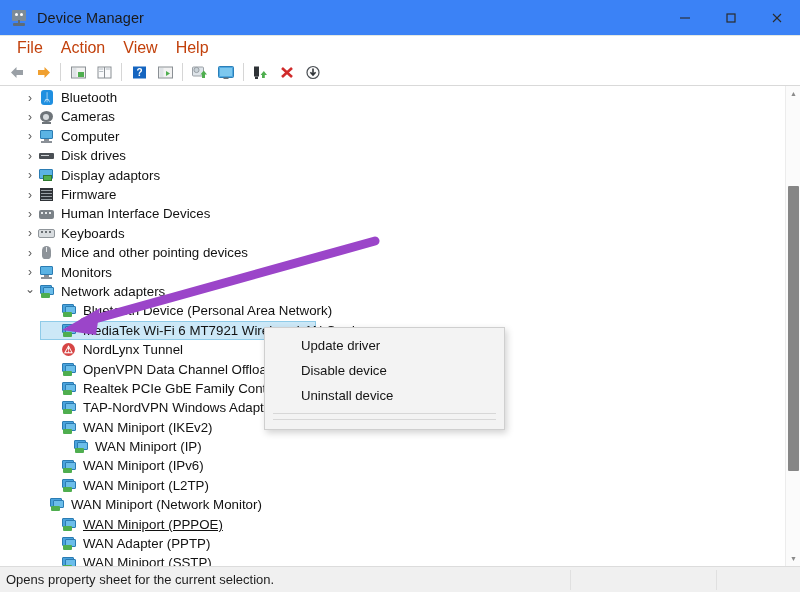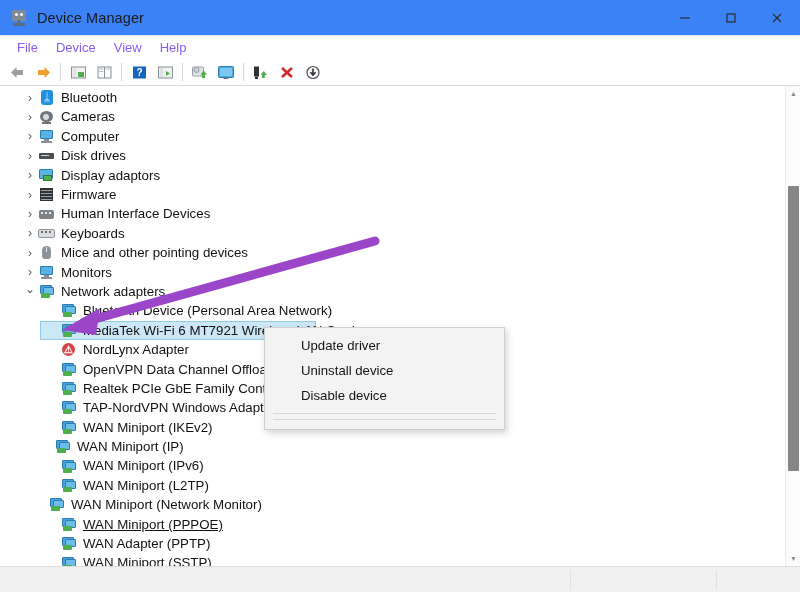--- a/index.html
+++ b/index.html
@@ -54,21 +54,21 @@
   }
   #win-controls { position: absolute; right: 0; top: 0; display: flex; }
 
   
   #menubar {
     position: absolute; left: 0; top: 36px; width: 800px; height: 23px;
     background: #ffffff; display: flex; align-items: center;
     padding-left: 8px;
   }
   .menu-item {
-    font-size: 13px; color: #8b5cf6; padding: 2px 9px; border-radius: 3px;
+    font-size: 16px; color: #c2410c; padding: 2px 9px; border-radius: 3px;
   }
 
   
   #toolbar {
     position: absolute; left: 0; top: 59px; width: 800px; height: 27px;
     background: #ffffff; display: flex; align-items: center;
     border-bottom: 1px solid #d9d9d9;
     padding-left: 4px;
   }
   .tb-btn {
@@ -236,21 +236,21 @@
         <svg width="12" height="12" viewBox="0 0 12 12">
             <line x1="2" y1="2" x2="10" y2="10" stroke="#2b2b2b" stroke-width="1.1"></line>
             <line x1="10" y1="2" x2="2" y2="10" stroke="#2b2b2b" stroke-width="1.1"></line>
           </svg>
       </div>
     </div>
   </div>
 
   <div id="menubar">
     <div class="menu-item">File</div>
-    <div class="menu-item">Device</div>
+    <div class="menu-item">Action</div>
     <div class="menu-item">View</div>
     <div class="menu-item">Help</div>
   </div>
 
   <div id="toolbar">
     <div class="tb-btn">
       <svg width="17" height="15" viewBox="0 0 17 15">
           <path d="M7.5 2 L2 7.5 L7.5 13 L7.5 10 L14 10 L14 5 L7.5 5 Z" fill="#9aa0a6"></path>
         </svg>
     </div>
@@ -448,21 +448,21 @@
             <div class="plug"></div>
           </div>
           <div class="lbl">MediaTek Wi-Fi 6 MT7921 Wireless LAN Card</div>
         </div>
         <div class="row" style="padding-left: 44px;">
           <div class="chev"></div>
           <div class="ico warn">
             <div class="circle"></div>
             <div class="glyph">⚠</div>
           </div>
-          <div class="lbl">NordLynx Adapter</div>
+          <div class="lbl">NordLynx Tunnel</div>
         </div>
         <div class="row" style="padding-left: 44px;">
           <div class="chev"></div>
           <div class="ico nic">
             <div class="scr"></div>
             <div class="scr2"></div>
             <div class="plug"></div>
           </div>
           <div class="lbl">OpenVPN Data Channel Offload</div>
         </div>
@@ -486,21 +486,21 @@
         </div>
         <div class="row" style="padding-left: 44px;">
           <div class="chev"></div>
           <div class="ico nic">
             <div class="scr"></div>
             <div class="scr2"></div>
             <div class="plug"></div>
           </div>
           <div class="lbl">WAN Miniport (IKEv2)</div>
         </div>
-        <div class="row" style="padding-left: 38px; align-items: center;">
+        <div class="row" style="padding-left: 56px; align-items: center;">
           <div class="chev"></div>
           <div class="ico nic">
             <div class="scr"></div>
             <div class="scr2"></div>
             <div class="plug"></div>
           </div>
           <div class="lbl">WAN Miniport (IP)</div>
         </div>
         <div class="row" style="padding-left: 44px;">
           <div class="chev"></div>
@@ -561,30 +561,31 @@
 
   <svg id="arrow" viewBox="0 0 800 480">
     <g>
       <path d="M375 155 L84 236" stroke="#9b45c9" stroke-width="9" stroke-linecap="round" fill="none"></path>
       <path d="M62 244 L100 222 L96 249 Z" fill="#9b45c9"></path>
     </g>
   </svg>
 
   <div id="ctxmenu">
     <div class="ctx-item">Update driver</div>
+    <div class="ctx-item">Disable device</div>
     <div class="ctx-item">Uninstall device</div>
-    <div class="ctx-item">Disable device</div>
     <div class="ctx-sep"></div>
     <div class="ctx-sep"></div>
   </div>
 
   <div id="vscroll">
     <div class="sc-arrow" style="top:0;">▲</div>
     <div id="vthumb"></div>
     <div class="sc-arrow" style="bottom:0;">▼</div>
   </div>
 
   <div id="statusbar">
+    <div id="status-text">Opens property sheet for the current selection.</div>
     <div class="st-sep" style="left:570px;"></div>
     <div class="st-sep" style="left:716px;"></div>
   </div>
 
 </div>
 
 </body></html>

